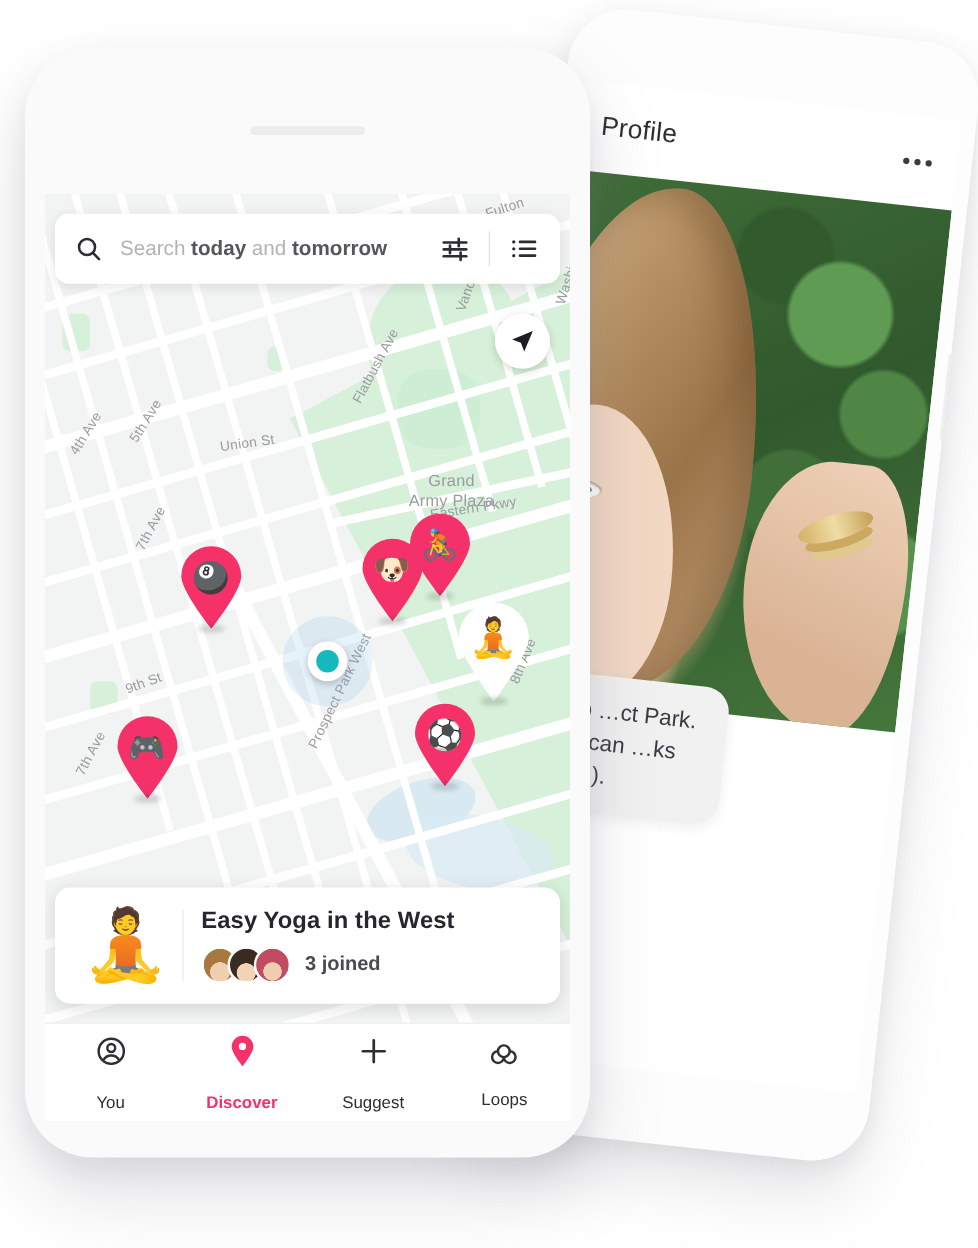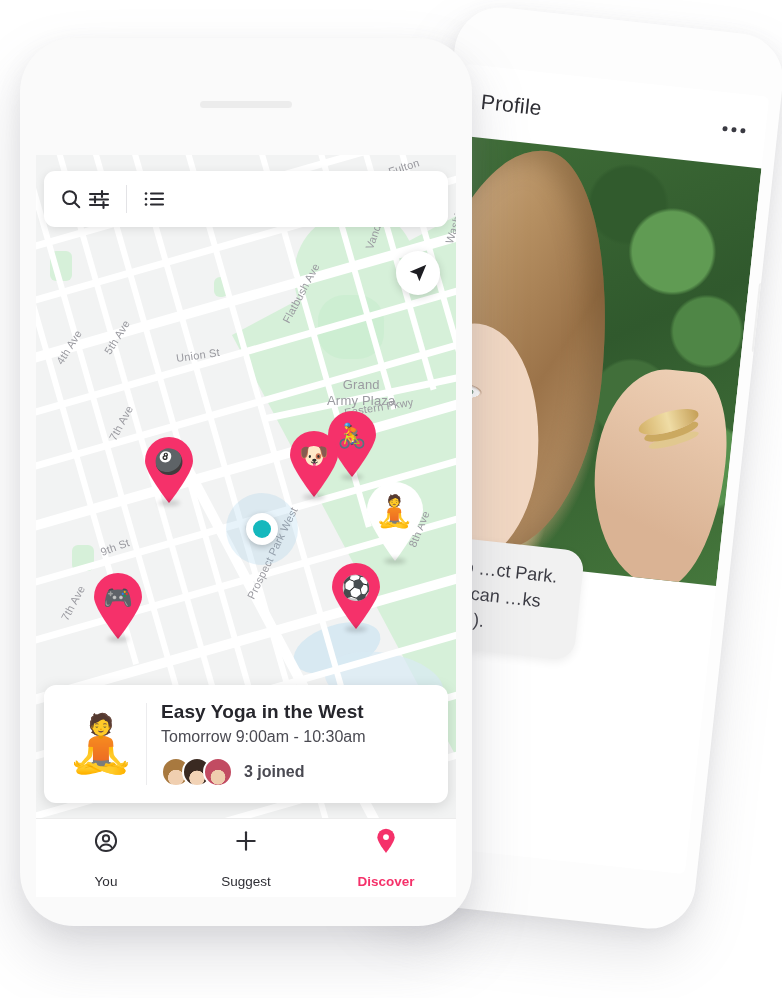--- a/index.html
+++ b/index.html
@@ -361,20 +361,21 @@
         </div>
       </div>
 
       <div class="searchbar">
         <div class="s-icon">
           <svg width="22" height="22" viewBox="0 0 24 24" fill="none" stroke="#2b2b31" stroke-width="2.2" stroke-linecap="round">
             <circle cx="10.5" cy="10.5" r="7"></circle>
               <line x1="15.8" y1="15.8" x2="21" y2="21"></line>
           </svg>
         </div>
+        <div class="s-text"><span>Search </span><b>today</b><span> and </span><b>tomorrow</b></div>
         <div class="s-btn">
           <svg width="24" height="24" viewBox="0 0 24 24" stroke="#2b2b31" stroke-width="2.1" stroke-linecap="round">
             <line x1="3" y1="7" x2="21" y2="7"></line>
               <line x1="3" y1="12.5" x2="21" y2="12.5"></line>
               <line x1="3" y1="18" x2="21" y2="18"></line>
             <line x1="15" y1="4" x2="15" y2="10"></line>
               <line x1="8" y1="9.5" x2="8" y2="15.5"></line>
               <line x1="16.5" y1="15" x2="16.5" y2="21"></line>
           </svg>
         </div>
@@ -395,52 +396,57 @@
         <svg width="22" height="22" viewBox="0 0 24 24">
           <path d="M21 3 L3 10.5 L10.6 13.4 L13.5 21 Z" fill="#1d1d22"></path>
         </svg>
       </div>
 
       <div class="card">
         <div class="card-emoji">🧘</div>
         <div class="card-div"></div>
         <div class="card-body">
           <div class="card-title">Easy Yoga in the West</div>
-          <div class="card-sub">Tomorrow 9:00am - 10:30am</div>
           <div class="joined">
             <div class="avatars">
               <div class="av av1"></div>
               <div class="av av2"></div>
               <div class="av av3"></div>
             </div>
             <div class="joined-txt">3 joined</div>
           </div>
         </div>
       </div>
 
       <div class="tabbar">
         <div class="tab">
           <svg width="26" height="26" viewBox="0 0 24 24" fill="none" stroke="#2e2e34" stroke-width="1.8">
             <circle cx="12" cy="12" r="9.3"></circle>
               <circle cx="12" cy="9.6" r="2.9"></circle>
             <path d="M6.2 18.6a6.6 6.6 0 0 1 11.6 0"></path>
           </svg>
           <div class="lbl">You</div>
         </div>
+        <div class="tab active">
+          <svg width="26" height="26" viewBox="0 0 24 24">
+            <path d="M12 23 C12 23 20 13.2 20 8.6 A8 8 0 1 0 4 8.6 C4 13.2 12 23 12 23 Z" fill="#f5316a"></path>
+            <circle cx="12" cy="8.4" r="2.7" fill="#ffffff"></circle>
+          </svg>
+          <div class="lbl">Discover</div>
+        </div>
         <div class="tab">
           <svg width="26" height="26" viewBox="0 0 24 24" stroke="#2e2e34" stroke-width="2" stroke-linecap="round">
             <line x1="12" y1="4" x2="12" y2="20"></line>
               <line x1="4" y1="12" x2="20" y2="12"></line>
           </svg>
           <div class="lbl">Suggest</div>
         </div>
-        <div class="tab active">
-          <svg width="26" height="26" viewBox="0 0 24 24">
-            <path d="M12 23 C12 23 20 13.2 20 8.6 A8 8 0 1 0 4 8.6 C4 13.2 12 23 12 23 Z" fill="#f5316a"></path>
-            <circle cx="12" cy="8.4" r="2.7" fill="#ffffff"></circle>
-          </svg>
-          <div class="lbl">Discover</div>
+        <div class="tab">
+          <svg width="30" height="22" viewBox="0 0 32 20" fill="none" stroke="#2e2e34" stroke-width="2.1">
+            <path d="M10 10 a5 5 0 1 1 5 5 a5 5 0 1 0 5-5 a5 5 0 1 0-5 5 a5 5 0 1 1-5-5 Z"></path>
+          </svg>
+          <div class="lbl">Loops</div>
         </div>
       </div>
 
     </div>
   </div>
 </div>
 
 </body></html>

